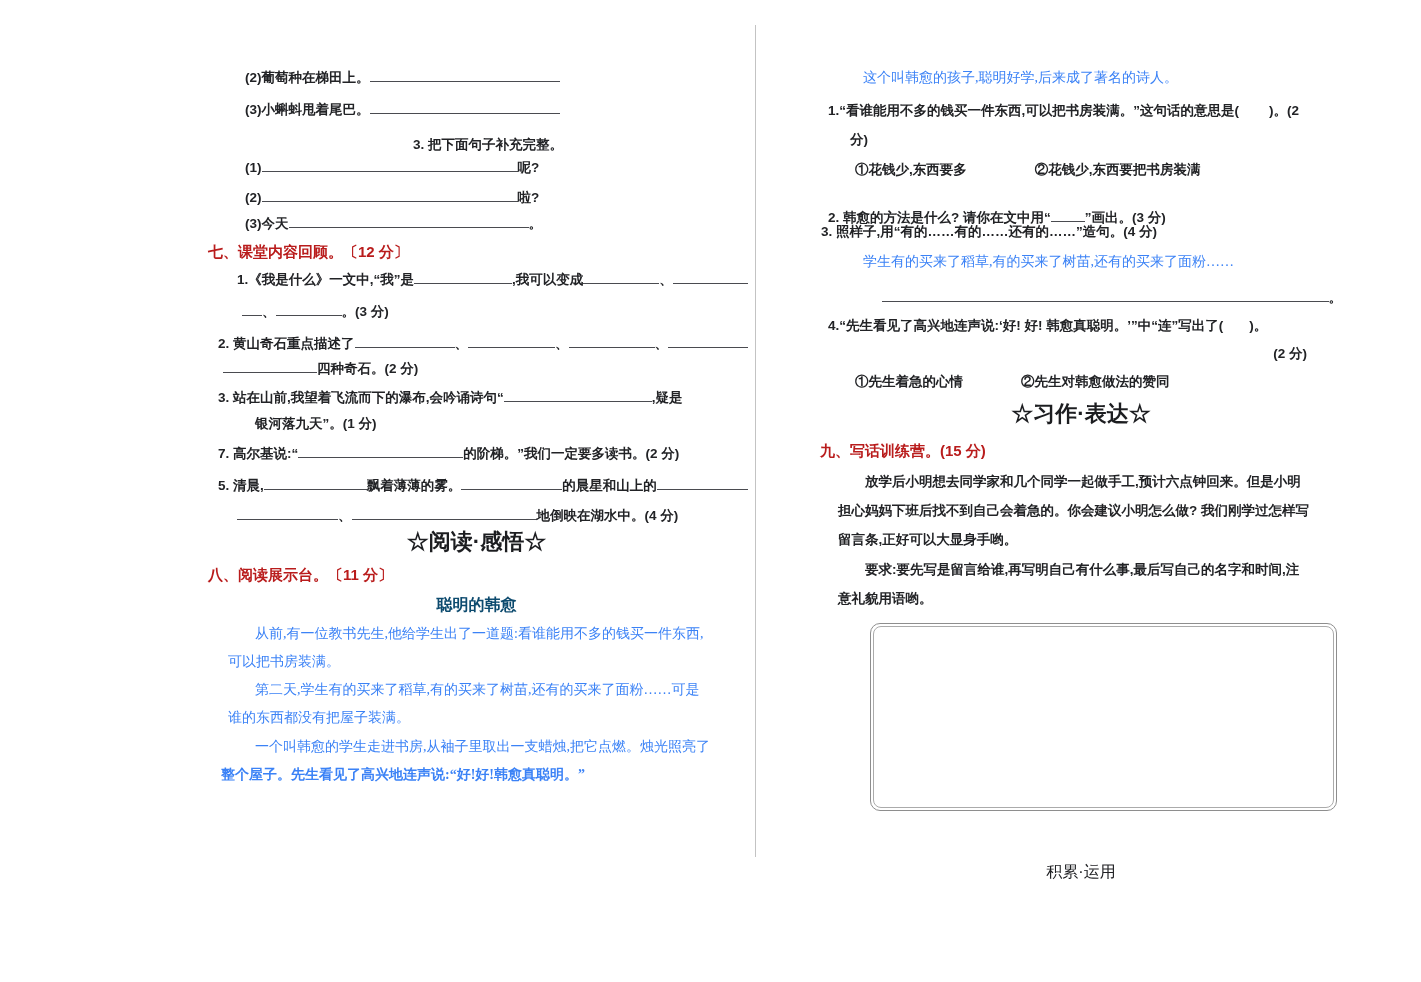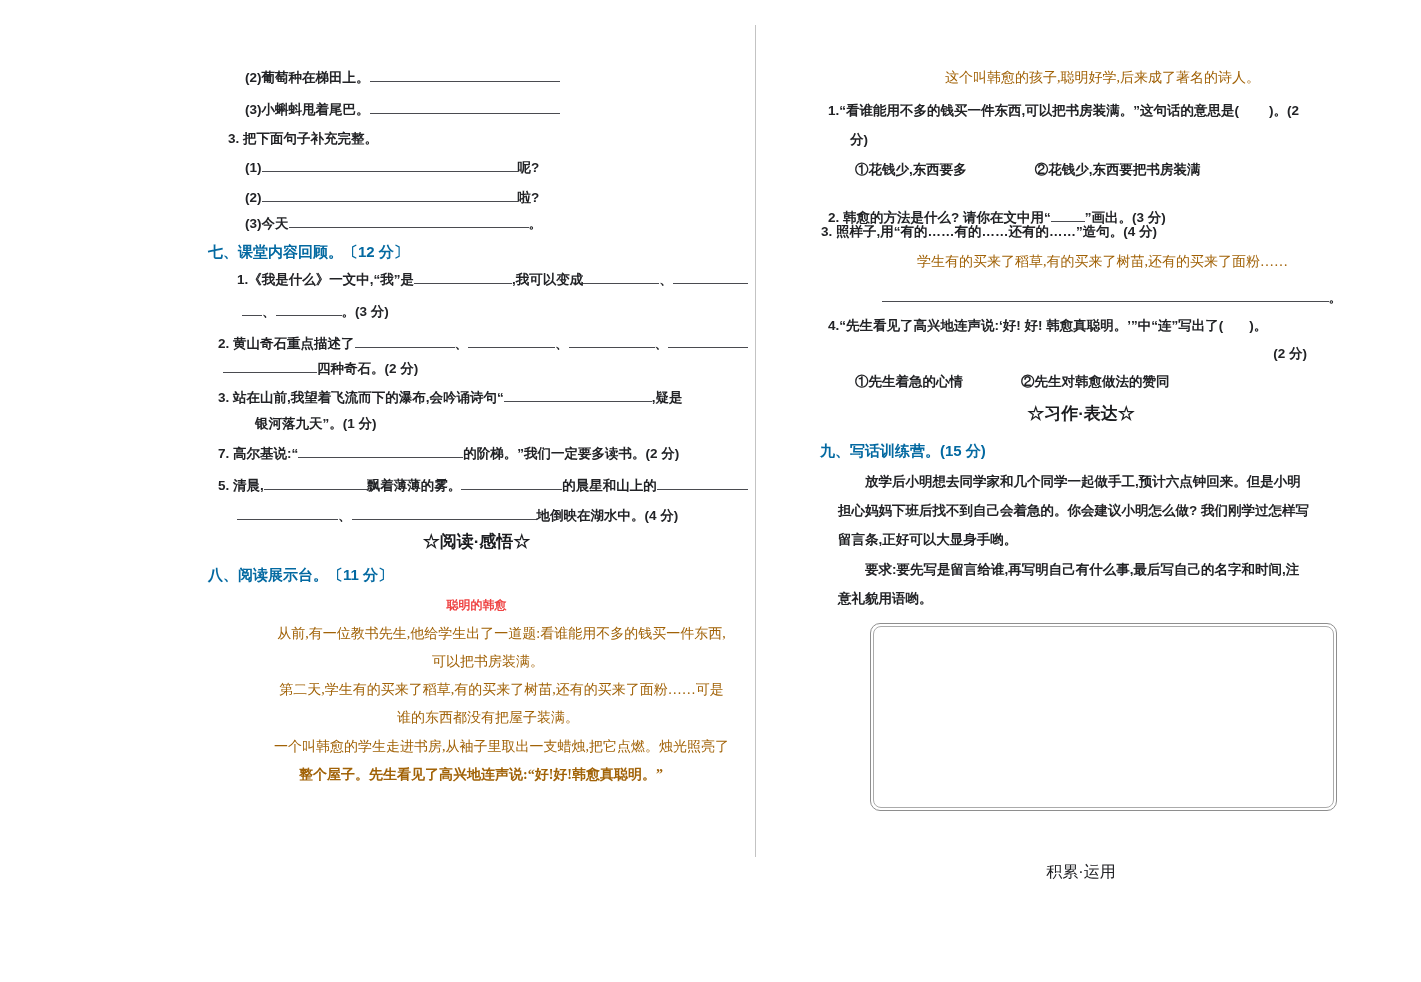--- a/index.html
+++ b/index.html
@@ -9,27 +9,27 @@
     -webkit-font-smoothing:antialiased;
   }
   .page{position:absolute;top:0;height:982px;}
   .ln{
     position:absolute;display:flex;align-items:baseline;
     white-space:pre;height:20px;line-height:20px;
   }
   
   .q{font-family:"Liberation Sans",sans-serif;font-weight:700;font-size:13.5px;color:#222326;}
   
-  .sec{font-family:"Liberation Sans",sans-serif;font-weight:700;font-size:15px;color:#0369a1;}
+  .sec{font-family:"Liberation Sans",sans-serif;font-weight:700;font-size:15px;color:#b91c1c;}
   
-  .head{font-family:"Liberation Sans",sans-serif;font-weight:700;font-size:17px;color:#1c1d20;}
+  .head{font-family:"Liberation Sans",sans-serif;font-weight:700;font-size:22px;color:#1c1d20;}
   
-  .title{font-family:"Liberation Sans",sans-serif;font-weight:700;font-size:12px;color:#ef4444;}
+  .title{font-family:"Liberation Sans",sans-serif;font-weight:700;font-size:16px;color:#0c4a6e;}
   
-  .kai{font-family:"Liberation Serif",serif;font-weight:400;font-size:14px;color:#a16207;justify-content:center;}
+  .kai{font-family:"Liberation Serif",serif;font-weight:400;font-size:14px;color:#3b82f6;}
   
   .foot{font-family:"Liberation Sans",sans-serif;font-weight:400;font-size:16px;color:#202124;}
   .t{display:inline-block;}
   .blank{display:inline-block;height:1px;border-bottom:1.6px solid #4a4b50;}
   .blank.fill{flex:1 1 auto;}
   .sp{display:inline-block;}
   .divider{position:absolute;width:1px;background:#c3c3c3;}
   .writing-box{
     position:absolute;border:1.4px solid #8e8e8e;border-radius:10px;background:#fff;
   }
@@ -40,21 +40,21 @@
   .footer-line{
     position:absolute;left:0;width:100%;text-align:center;
   }
 </style>
 </head>
 <body>
 
 <div class="page" style="left: 205px; width: 543px;">
     <div class="ln q" style="top: 68px; left: 40px; width: 503px;"><span class="t">(2)葡萄种在梯田上。</span><span class="blank" style="width: 190px;"></span></div>
     <div class="ln q" style="top: 100px; left: 40px; width: 503px;"><span class="t">(3)小蝌蚪甩着尾巴。</span><span class="blank" style="width: 190px;"></span></div>
-    <div class="ln q" style="top: 129px; left: 23px; width: 520px;"><span class="t">3. 把下面句子补充完整。</span></div>
+    <div class="ln q" style="top: 135px; left: 23px; width: 520px; justify-content: center;"><span class="t">3. 把下面句子补充完整。</span></div>
     <div class="ln q" style="top: 158px; left: 40px; width: 503px;"><span class="t">(1)</span><span class="blank" style="width: 256px;"></span><span class="t">呢?</span></div>
     <div class="ln q" style="top: 188px; left: 40px; width: 503px;"><span class="t">(2)</span><span class="blank" style="width: 256px;"></span><span class="t">啦?</span></div>
     <div class="ln q" style="top: 214px; left: 40px; width: 503px;"><span class="t">(3)今天</span><span class="blank" style="width: 240px;"></span><span class="t">。</span></div>
     <div class="ln sec" style="top: 242px; left: 3px; width: 540px;"><span class="t">七、课堂内容回顾。〔12 分〕</span></div>
     <div class="ln q" style="top: 270px; left: 32px; width: 511px;"><span class="t">1.《我是什么》一文中,“我”是</span><span class="blank" style="width: 98px;"></span><span class="t">,我可以变成</span><span class="blank" style="width: 76px;"></span><span class="t">、</span><span class="blank fill"></span></div>
     <div class="ln q" style="top: 302px; left: 37px; width: 506px;"><span class="blank" style="width: 20px;"></span><span class="t">、</span><span class="blank" style="width: 66px;"></span><span class="t">。(3 分)</span></div>
     <div class="ln q" style="top: 334px; left: 13px; width: 530px;"><span class="t">2. 黄山奇石重点描述了</span><span class="blank" style="width: 100px;"></span><span class="t">、</span><span class="blank" style="width: 87px;"></span><span class="t">、</span><span class="blank" style="width: 86px;"></span><span class="t">、</span><span class="blank fill"></span></div>
     <div class="ln q" style="top: 359px; left: 18px; width: 525px;"><span class="blank" style="width: 94px;"></span><span class="t">四种奇石。(2 分)</span></div>
     <div class="ln q" style="top: 388px; left: 13px; width: 530px;"><span class="t">3. 站在山前,我望着飞流而下的瀑布,会吟诵诗句“</span><span class="blank" style="width: 148px;"></span><span class="t">,疑是</span></div>
     <div class="ln q" style="top: 414px; left: 50px; width: 493px;"><span class="t">银河落九天”。(1 分)</span></div>

